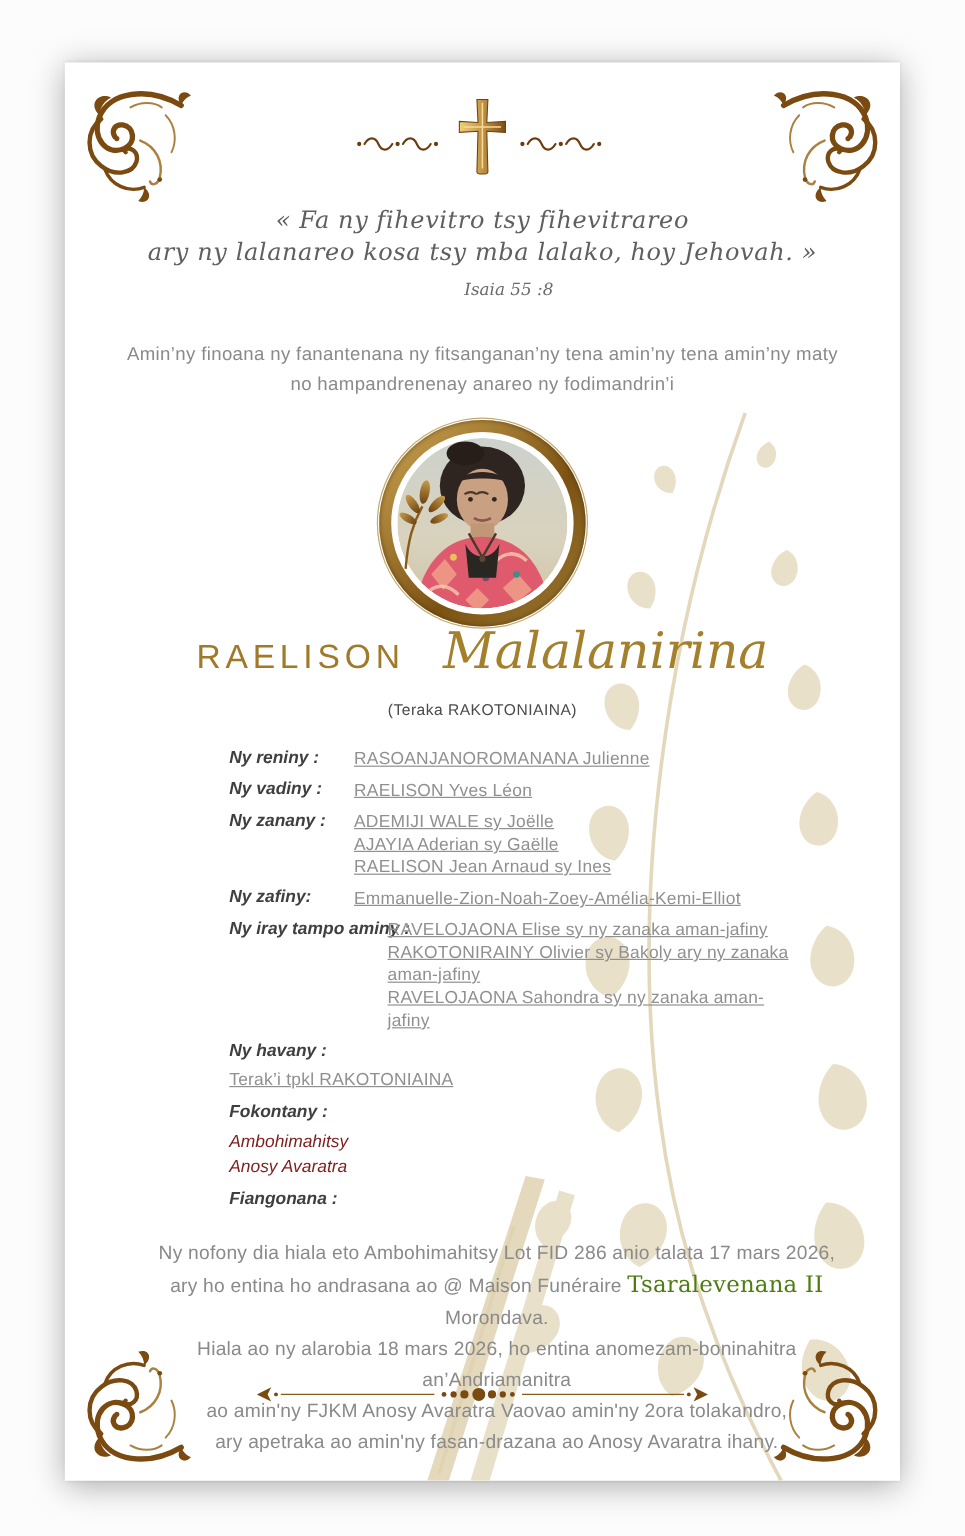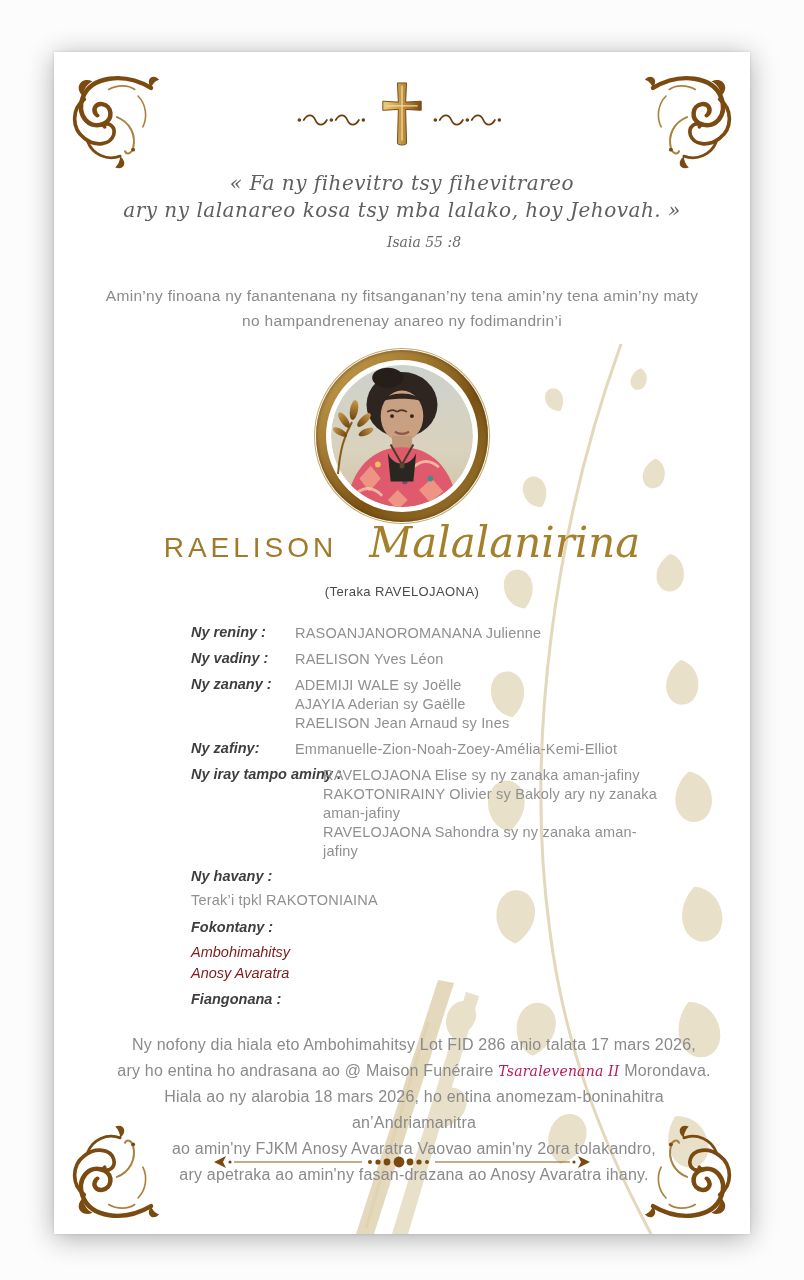--- a/index.html
+++ b/index.html
@@ -44,28 +44,28 @@
   .name-family{font-size:28px;letter-spacing:4px;color:var(--name-gold,#a07a28);}
   .name-given{font-family:"DejaVu Serif",serif;font-style:italic;font-size:42px;
         color:#a5802c;margin-left:16px;}
   .teraka{position:absolute;top:532px;left:0;right:0;text-align:center;z-index:2;
         color:#4a4a4a;font-size:13px;letter-spacing:.4px;}
 
   .family{position:absolute;left:97px;top:572px;width:520px;z-index:2;font-size:14.5px;}
   .frow{display:flex;margin-bottom:7px;margin-left:40px;}
   .flabel{flex:none;width:104px;font-weight:bold;font-style:italic;color:#3f3f3f;white-space:nowrap;}
   .frow.wide .flabel{width:132px;}
-  .fvalues{color:#909090;line-height:19px;letter-spacing:.2px;}
+  .fvalues{color:#909090;line-height:19px;letter-spacing:.2px;text-decoration:underline;}
   .frow.plain{margin-bottom:9px;}
   .frow.plain .fvalues{color:#909090;}
   .fbold{font-weight:normal;font-style:italic;color:#7f1d1d;line-height:21px;}
 
   .closing{position:absolute;top:980px;left:26px;right:26px;text-align:center;z-index:2;
         color:#8a8a8a;font-size:16px;line-height:26px;letter-spacing:.2px;margin-left:24px;}
-  .serif-it{font-family:"DejaVu Serif",serif;font-style:italic;color:#be185d;font-size:14px;}
+  .serif-it{font-family:"DejaVu Serif",serif;color:#4d7c0f;font-size:19px;}
 
   .bottom-divider{position:absolute;left:158px;top:1100px;width:380px;height:20px;z-index:3;}
 
   .motif{position:absolute;left:352px;top:292px;width:330px;height:890px;z-index:1;pointer-events:none;}
   .blades{position:absolute;left:246px;top:928px;width:200px;height:254px;z-index:1;pointer-events:none;}
 </style>
 </head>
 <body>
 
 <svg width="0" height="0" style="position:absolute">
@@ -230,21 +230,21 @@
         <ellipse cx="40" cy="22" rx="3.6" ry="9" transform="rotate(45 40 22)"></ellipse>
         <ellipse cx="16" cy="34" rx="3.2" ry="8" transform="rotate(-60 16 34)"></ellipse>
         <ellipse cx="42" cy="34" rx="3.2" ry="8" transform="rotate(66 42 34)"></ellipse>
       </g>
     </svg>
 
     <div class="name-row">
       <span class="name-family">RAELISON</span>
       <span class="name-given">Malalanirina</span>
     </div>
-    <div class="teraka">(Teraka RAVELOJAONA)</div>
+    <div class="teraka">(Teraka RAKOTONIAINA)</div>
 
     <div class="family">
         <div class="frow">
           <span class="flabel">Ny reniny :</span>
           <div class="fvalues">
             <div>RASOANJANOROMANANA Julienne</div>
           </div>
         </div>
         <div class="frow">
           <span class="flabel">Ny vadiny :</span>

